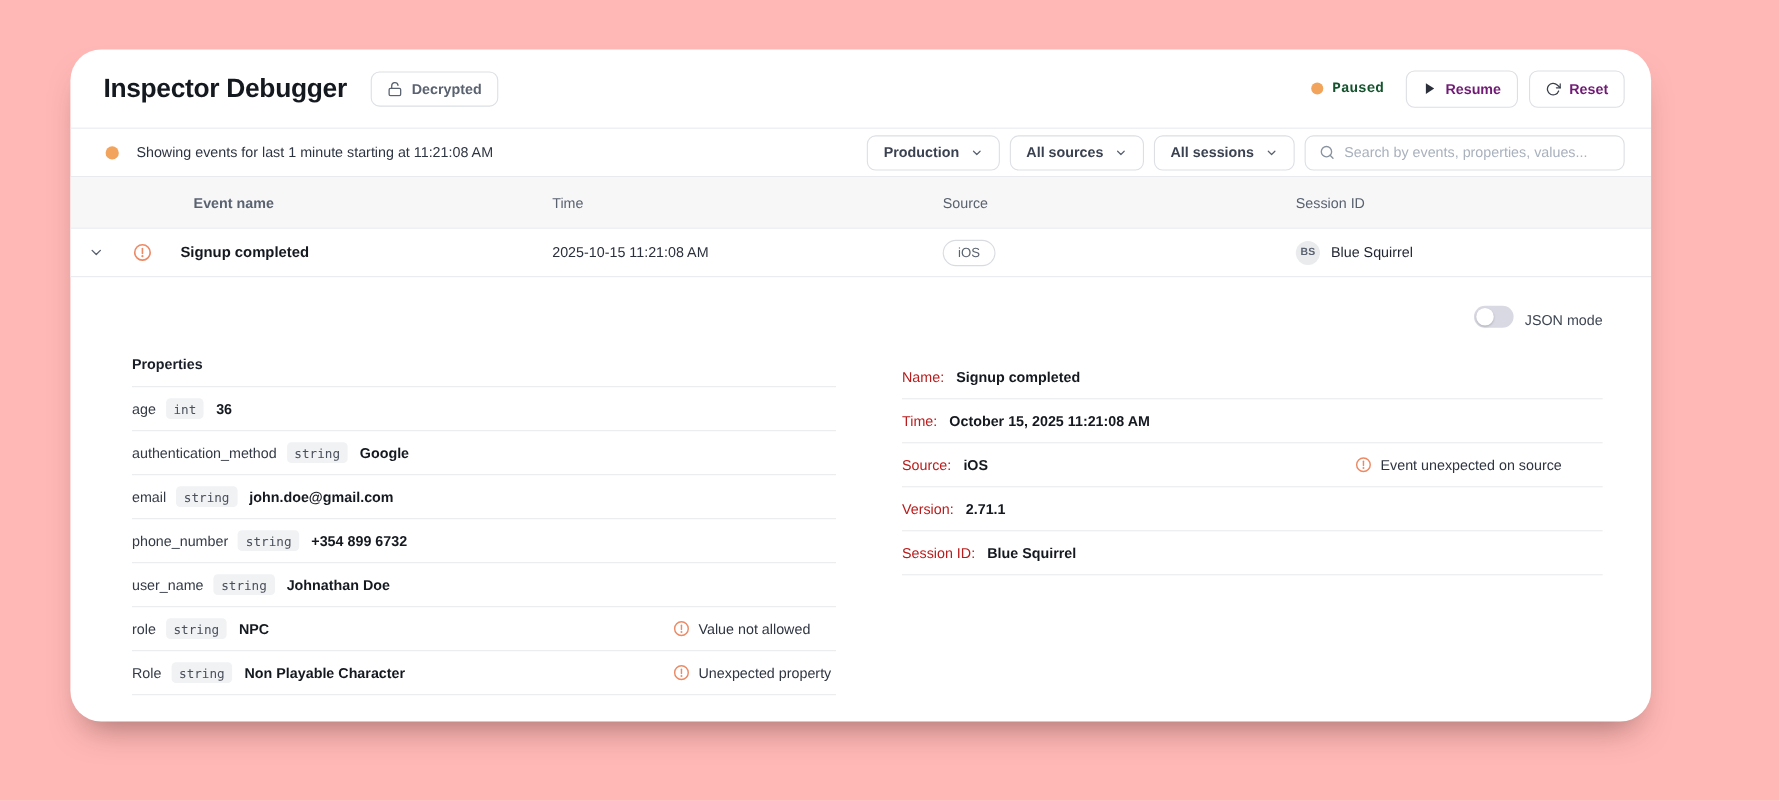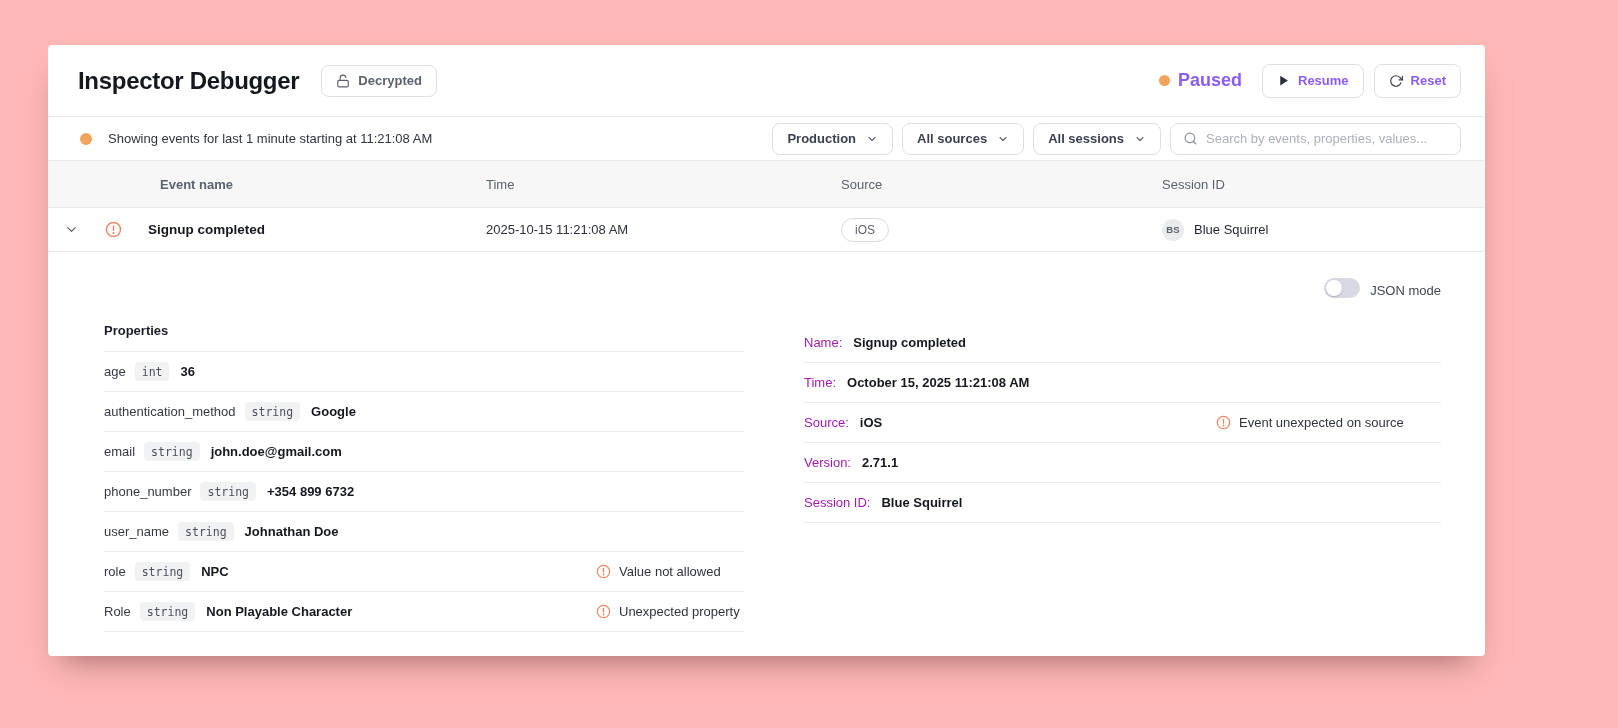--- a/index.html
+++ b/index.html
@@ -4,43 +4,43 @@
 <style>
   * { margin:0; padding:0; box-sizing:border-box; }
   html,body { width:1618px; height:728px; overflow:hidden; }
   body {
     background:#ffb8b5;
     font-family:"Liberation Sans", sans-serif;
     color:#1b2029;
     -webkit-font-smoothing:antialiased;
   }
   .card {
-    position:absolute; left:48px; top:45px; width:1437px; height:611px;
-    background:#ffffff; border-radius:4px;
+    position:absolute; left:64px; top:45px; width:1437px; height:611px;
+    background:#ffffff; border-radius:28px;
     box-shadow:0 18px 30px -14px rgba(70,35,35,.5);
     overflow:hidden;
   }
   
   .app-header {
     height:72px; display:flex; align-items:center;
     padding:0 24px 0 30px; border-bottom:1px solid #e8eaee;
   }
   .app-title { font-size:24px; font-weight:700; letter-spacing:-.3px; color:#14181f; }
   .btn {
     display:inline-flex; align-items:center; gap:8px;
     background:#fff; border:1px solid #dcdfe4; border-radius:8px;
     height:32px; padding:0 14px; font-size:13px; font-weight:600; color:#5a6270;
     cursor:pointer; white-space:nowrap;
   }
   .decrypted-btn { margin-left:22px; }
   .header-right { margin-left:auto; display:flex; align-items:center; gap:10px; }
   .status-chip { display:flex; align-items:center; gap:8px; margin-right:10px; }
   .dot { width:11px; height:11px; border-radius:50%; background:#f2a35c; }
-  .status-chip .lbl { font-size:18px; font-weight:700; color:#8b5cf6; }
-  .action-btn { height:34px; color:#8b5cf6; }
+  .status-chip .lbl { font-size:13px; font-weight:700; color:#14532d;font-family:Liberation Mono, monospace; }
+  .action-btn { height:34px; color:#701a75; }
   
   .filter-bar {
     height:44px; display:flex; align-items:center;
     padding:0 24px 0 32px; border-bottom:1px solid #e8eaee;
   }
   .live-dot { width:12px; height:12px; border-radius:50%; background:#f2a35c; margin-right:16px; flex:none; }
   .filter-status { font-size:13px; color:#2e3542; }
   .filter-controls { margin-left:auto; display:flex; align-items:center; gap:9px; }
   .dropdown { gap:10px; color:#3a4150; }
   .search-box {
@@ -107,21 +107,21 @@
   }
   .p-key { color:#333a46; }
   .type-badge {
     font-family:"DejaVu Sans Mono", monospace; font-size:11.5px; color:#4a505c;
     background:#f1f2f4; border-radius:4px; padding:2.5px 7px;
   }
   .p-val { font-weight:700; color:#14181f; margin-left:2px; }
   .warn { display:flex; align-items:center; gap:8px; font-size:13px; color:#2e3440; }
   .prop-warn { position:absolute; left:492px; }
   .det-warn { position:absolute; left:412px; }
-  .d-label { color:#a21caf; }
+  .d-label { color:#b91c1c; }
   .d-val { font-weight:700; color:#14181f; margin-left:2px; }
   .icon { display:inline-flex; flex:none; }
 </style>
 </head>
 <body>
 
 <div class="card">
 
   <div class="app-header">
     <h1 class="app-title">Inspector Debugger</h1>

